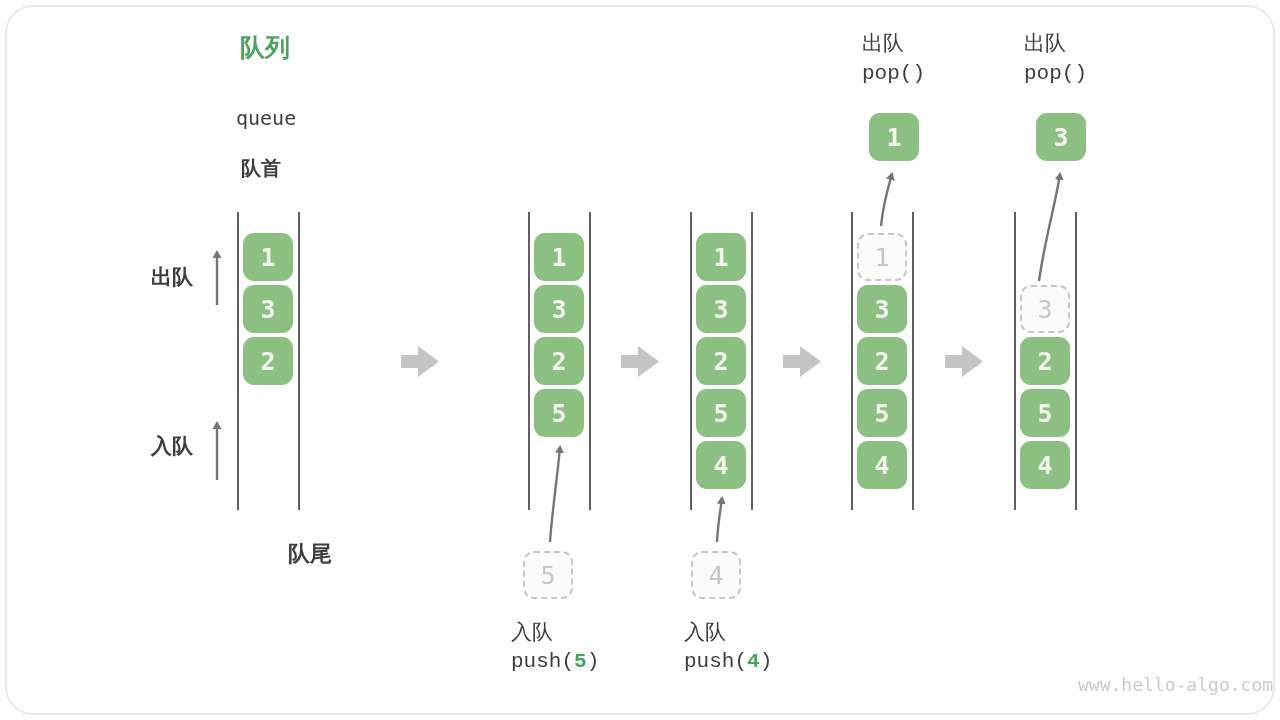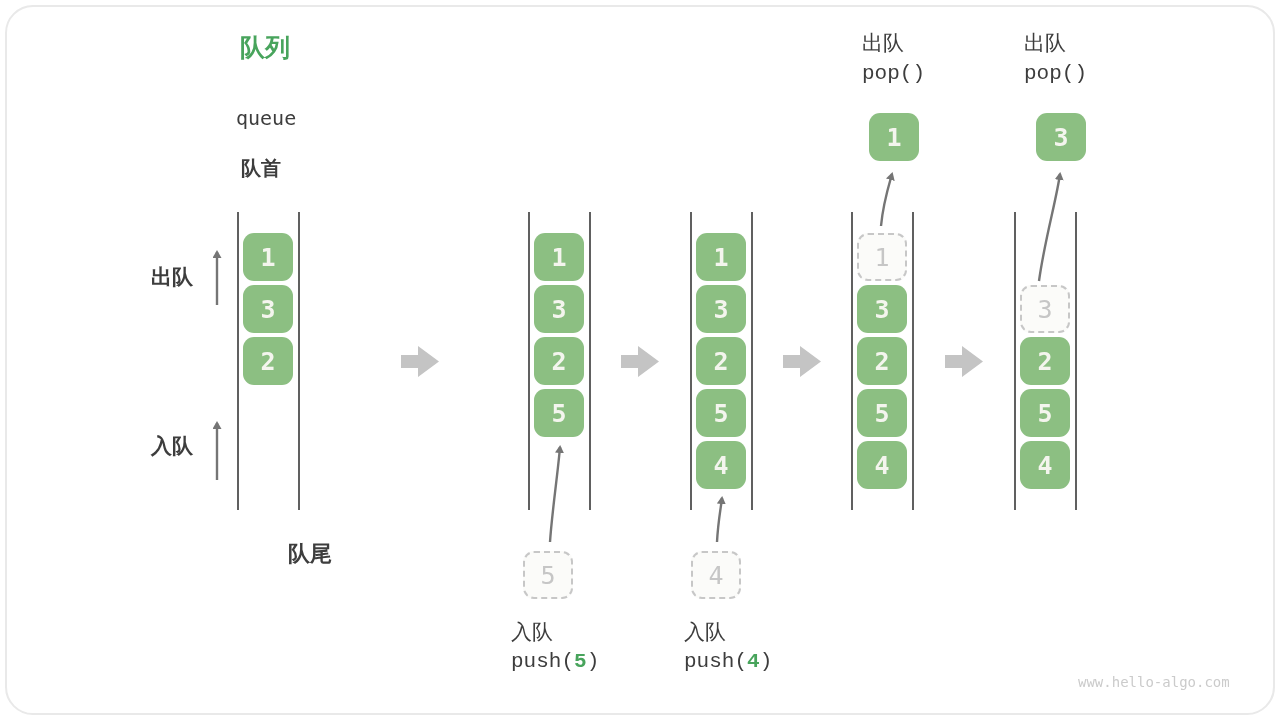--- a/index.html
+++ b/index.html
@@ -40,21 +40,21 @@
   }
   .cell.solid{background:var(--box-green);color:var(--box-text);}
   .cell.dashed{background:var(--dashed-fill);border:2px dashed var(--dashed-border);color:var(--dashed-text);font-weight:400;}
   .cx1{left:243px}.cx2{left:534px}.cx3{left:696px}.cx4{left:857px}.cx5{left:1020px}
   .ry0{top:233px}.ry1{top:285px}.ry2{top:337px}.ry3{top:389px}.ry4{top:441px}
   .anno-zh{font-size:21px;color:var(--text-dark);}
   .code{font-family:Liberation Mono, monospace;font-size:21px;color:var(--text-dark);}
   .code .arg{color:var(--accent-green);font-weight:700;}
   .step-arrow{position:absolute;top:344px;}
   .overlay{position:absolute;left:0;top:0;pointer-events:none;}
-  .watermark{left:1078px;top:674px;font-size:14px;color:var(--watermark);}
+  .watermark{left:1078px;top:674px;font-size:18px;color:var(--watermark);}
 </style>
 </head>
 <body>
 
 <div class="canvas">
   <div class="frame"></div>
 
   <div class="abs title-zh">队列</div>
   <div class="abs title-en mono">queue</div>
 

